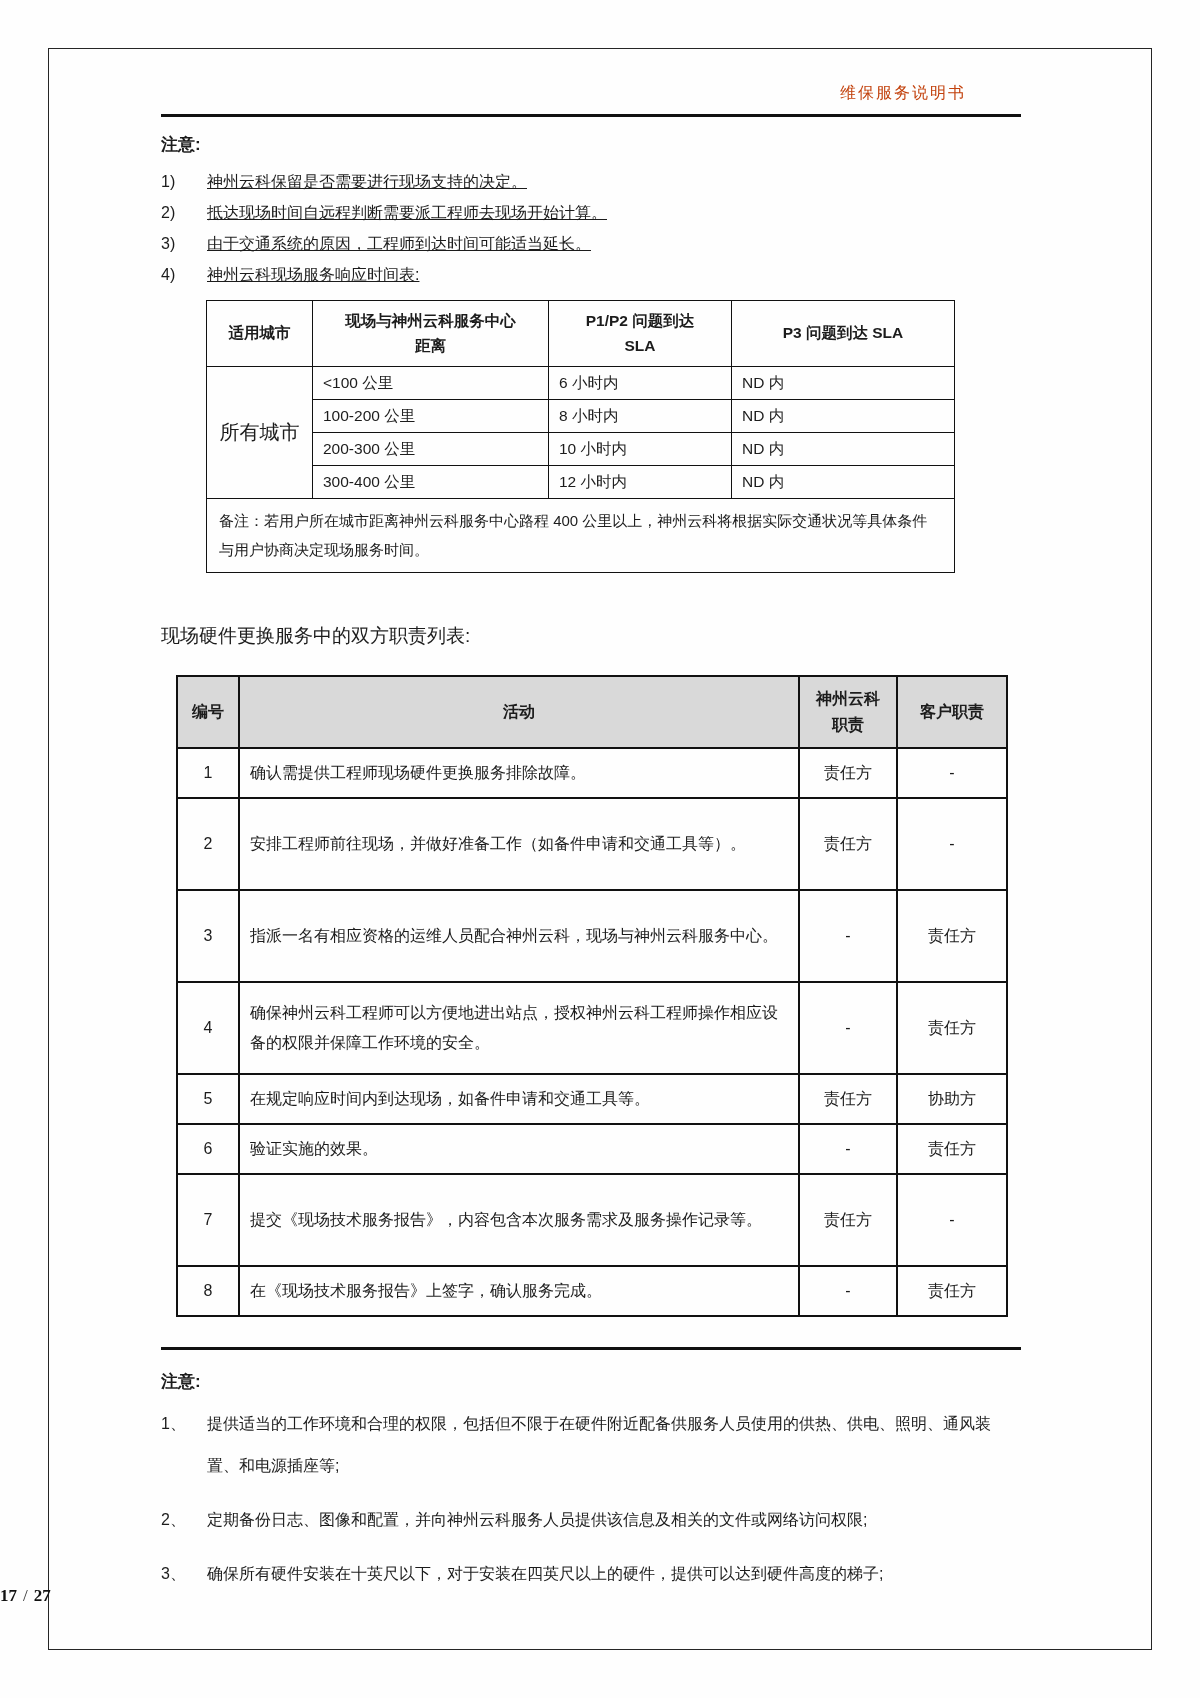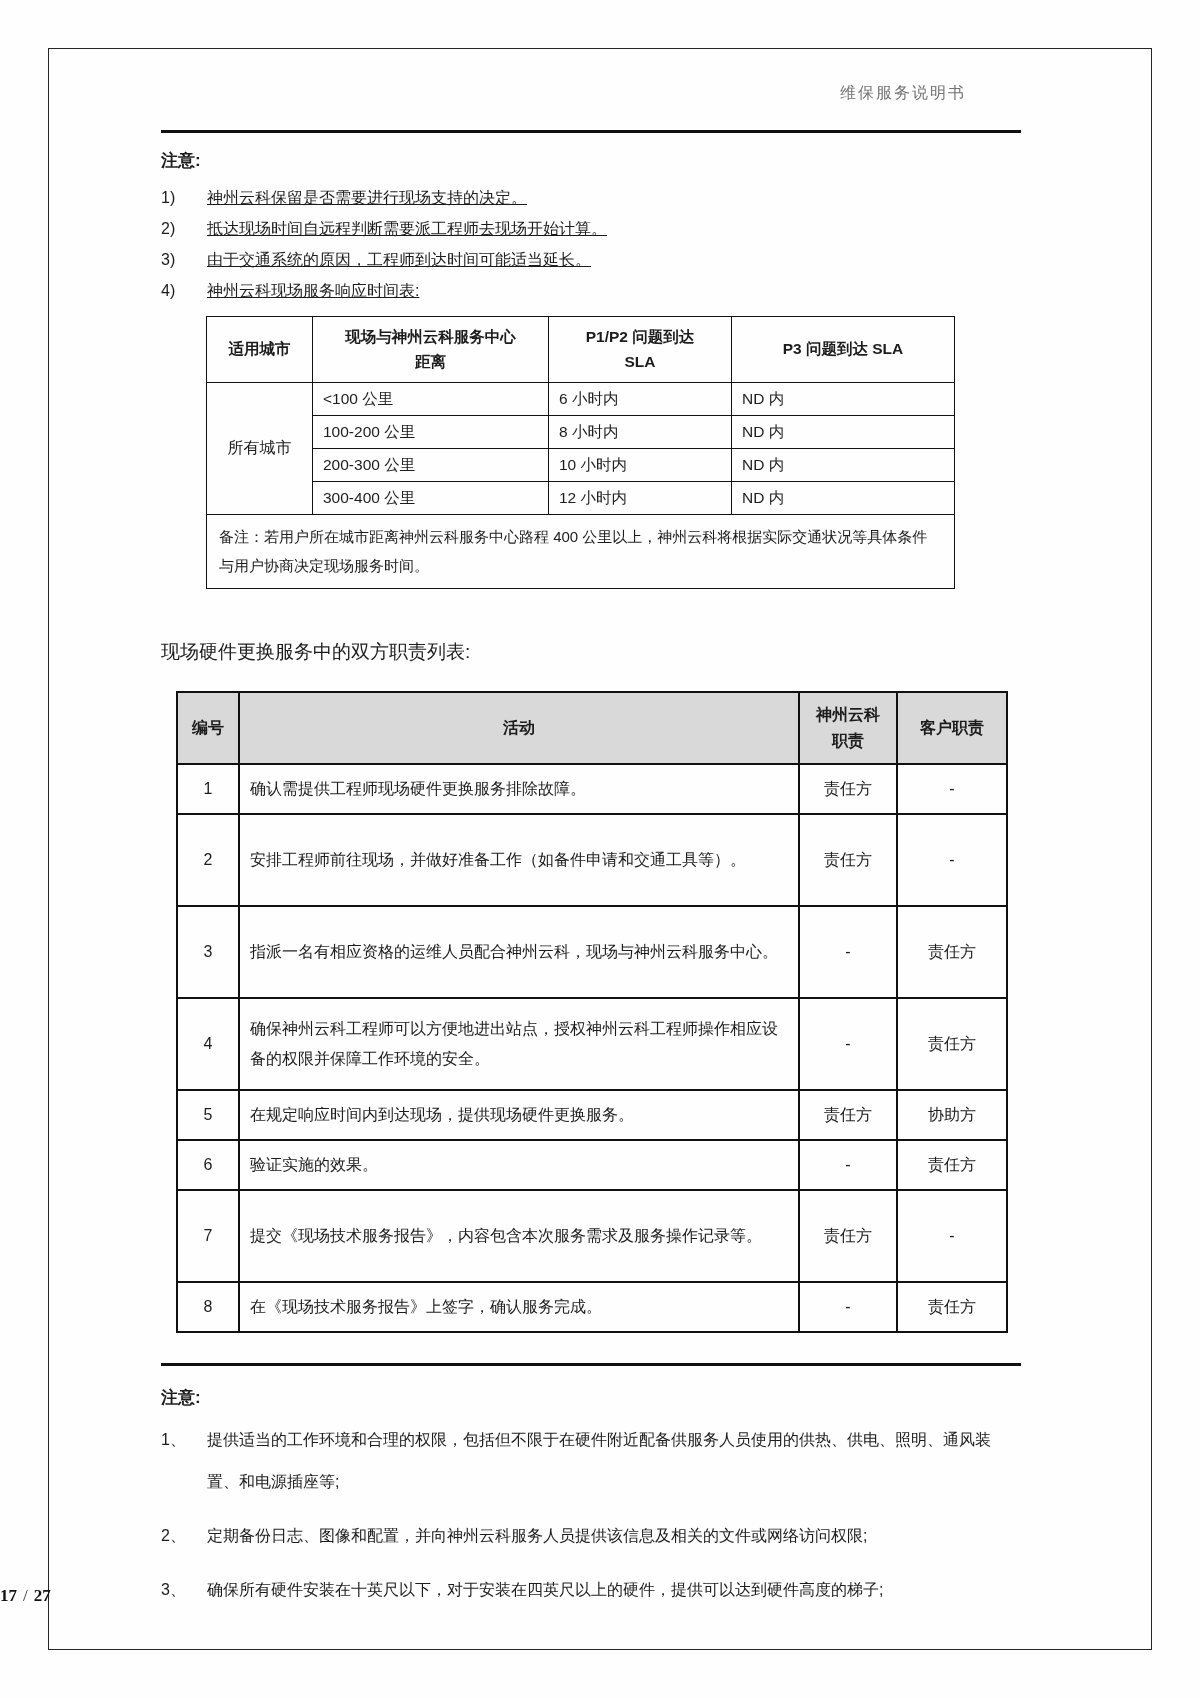--- a/index.html
+++ b/index.html
@@ -16,22 +16,22 @@
     left:48px;top:48px;right:48px;bottom:48px;
     border:1px solid #262626;
     box-sizing:border-box;
     padding:30px 130px 0 112px;
   }
   .doc-header{
     text-align:right;
     font-family:"Liberation Serif","DejaVu Serif",serif;
     font-size:16px;
     letter-spacing:2px;
-    color:#737373;
-    margin:4px 55px 26px 0;
+    color:#c2410c;
+    margin:4px 55px 10px 0;
   }
   .rule-thick{
     height:3px;background:#111;border:none;margin:0 0 16px 0;
   }
   .notice-label{
     font-weight:bold;font-size:17px;margin:2px 0 10px 0;
   }
   .num-list{margin:0;padding:0;list-style:none;}
   .num-list li{
     display:flex;
@@ -55,21 +55,21 @@
     box-sizing:border-box;
   }
   .sla-table th{
     font-weight:bold;
     text-align:center;
     white-space:pre-line;
     line-height:1.55;
     height:66px;
   }
   .sla-table td{height:33px;}
-  .sla-table .city-cell{text-align:center;font-size:16px;}
+  .sla-table .city-cell{text-align:center;font-size:20px;}
   .sla-table .note-cell{
     line-height:1.95;
     padding:7px 12px;
     font-size:15px;
   }
   .p-note{
     margin:12px 0 0 42px;
     font-size:16px;
   }
 
@@ -240,21 +240,21 @@
         <td class="c-role">责任方</td>
       </tr>
       <tr class="h2">
         <td class="c-no">4</td>
         <td class="c-act">确保神州云科工程师可以方便地进出站点，授权神州云科工程师操作相应设备的权限并保障工作环境的安全。</td>
         <td class="c-role">-</td>
         <td class="c-role">责任方</td>
       </tr>
       <tr class="h1">
         <td class="c-no">5</td>
-        <td class="c-act">在规定响应时间内到达现场，提供现场硬件更换服务。</td>
+        <td class="c-act">在规定响应时间内到达现场，如备件申请和交通工具等。</td>
         <td class="c-role">责任方</td>
         <td class="c-role">协助方</td>
       </tr>
       <tr class="h1">
         <td class="c-no">6</td>
         <td class="c-act">验证实施的效果。</td>
         <td class="c-role">-</td>
         <td class="c-role">责任方</td>
       </tr>
       <tr class="h2">

